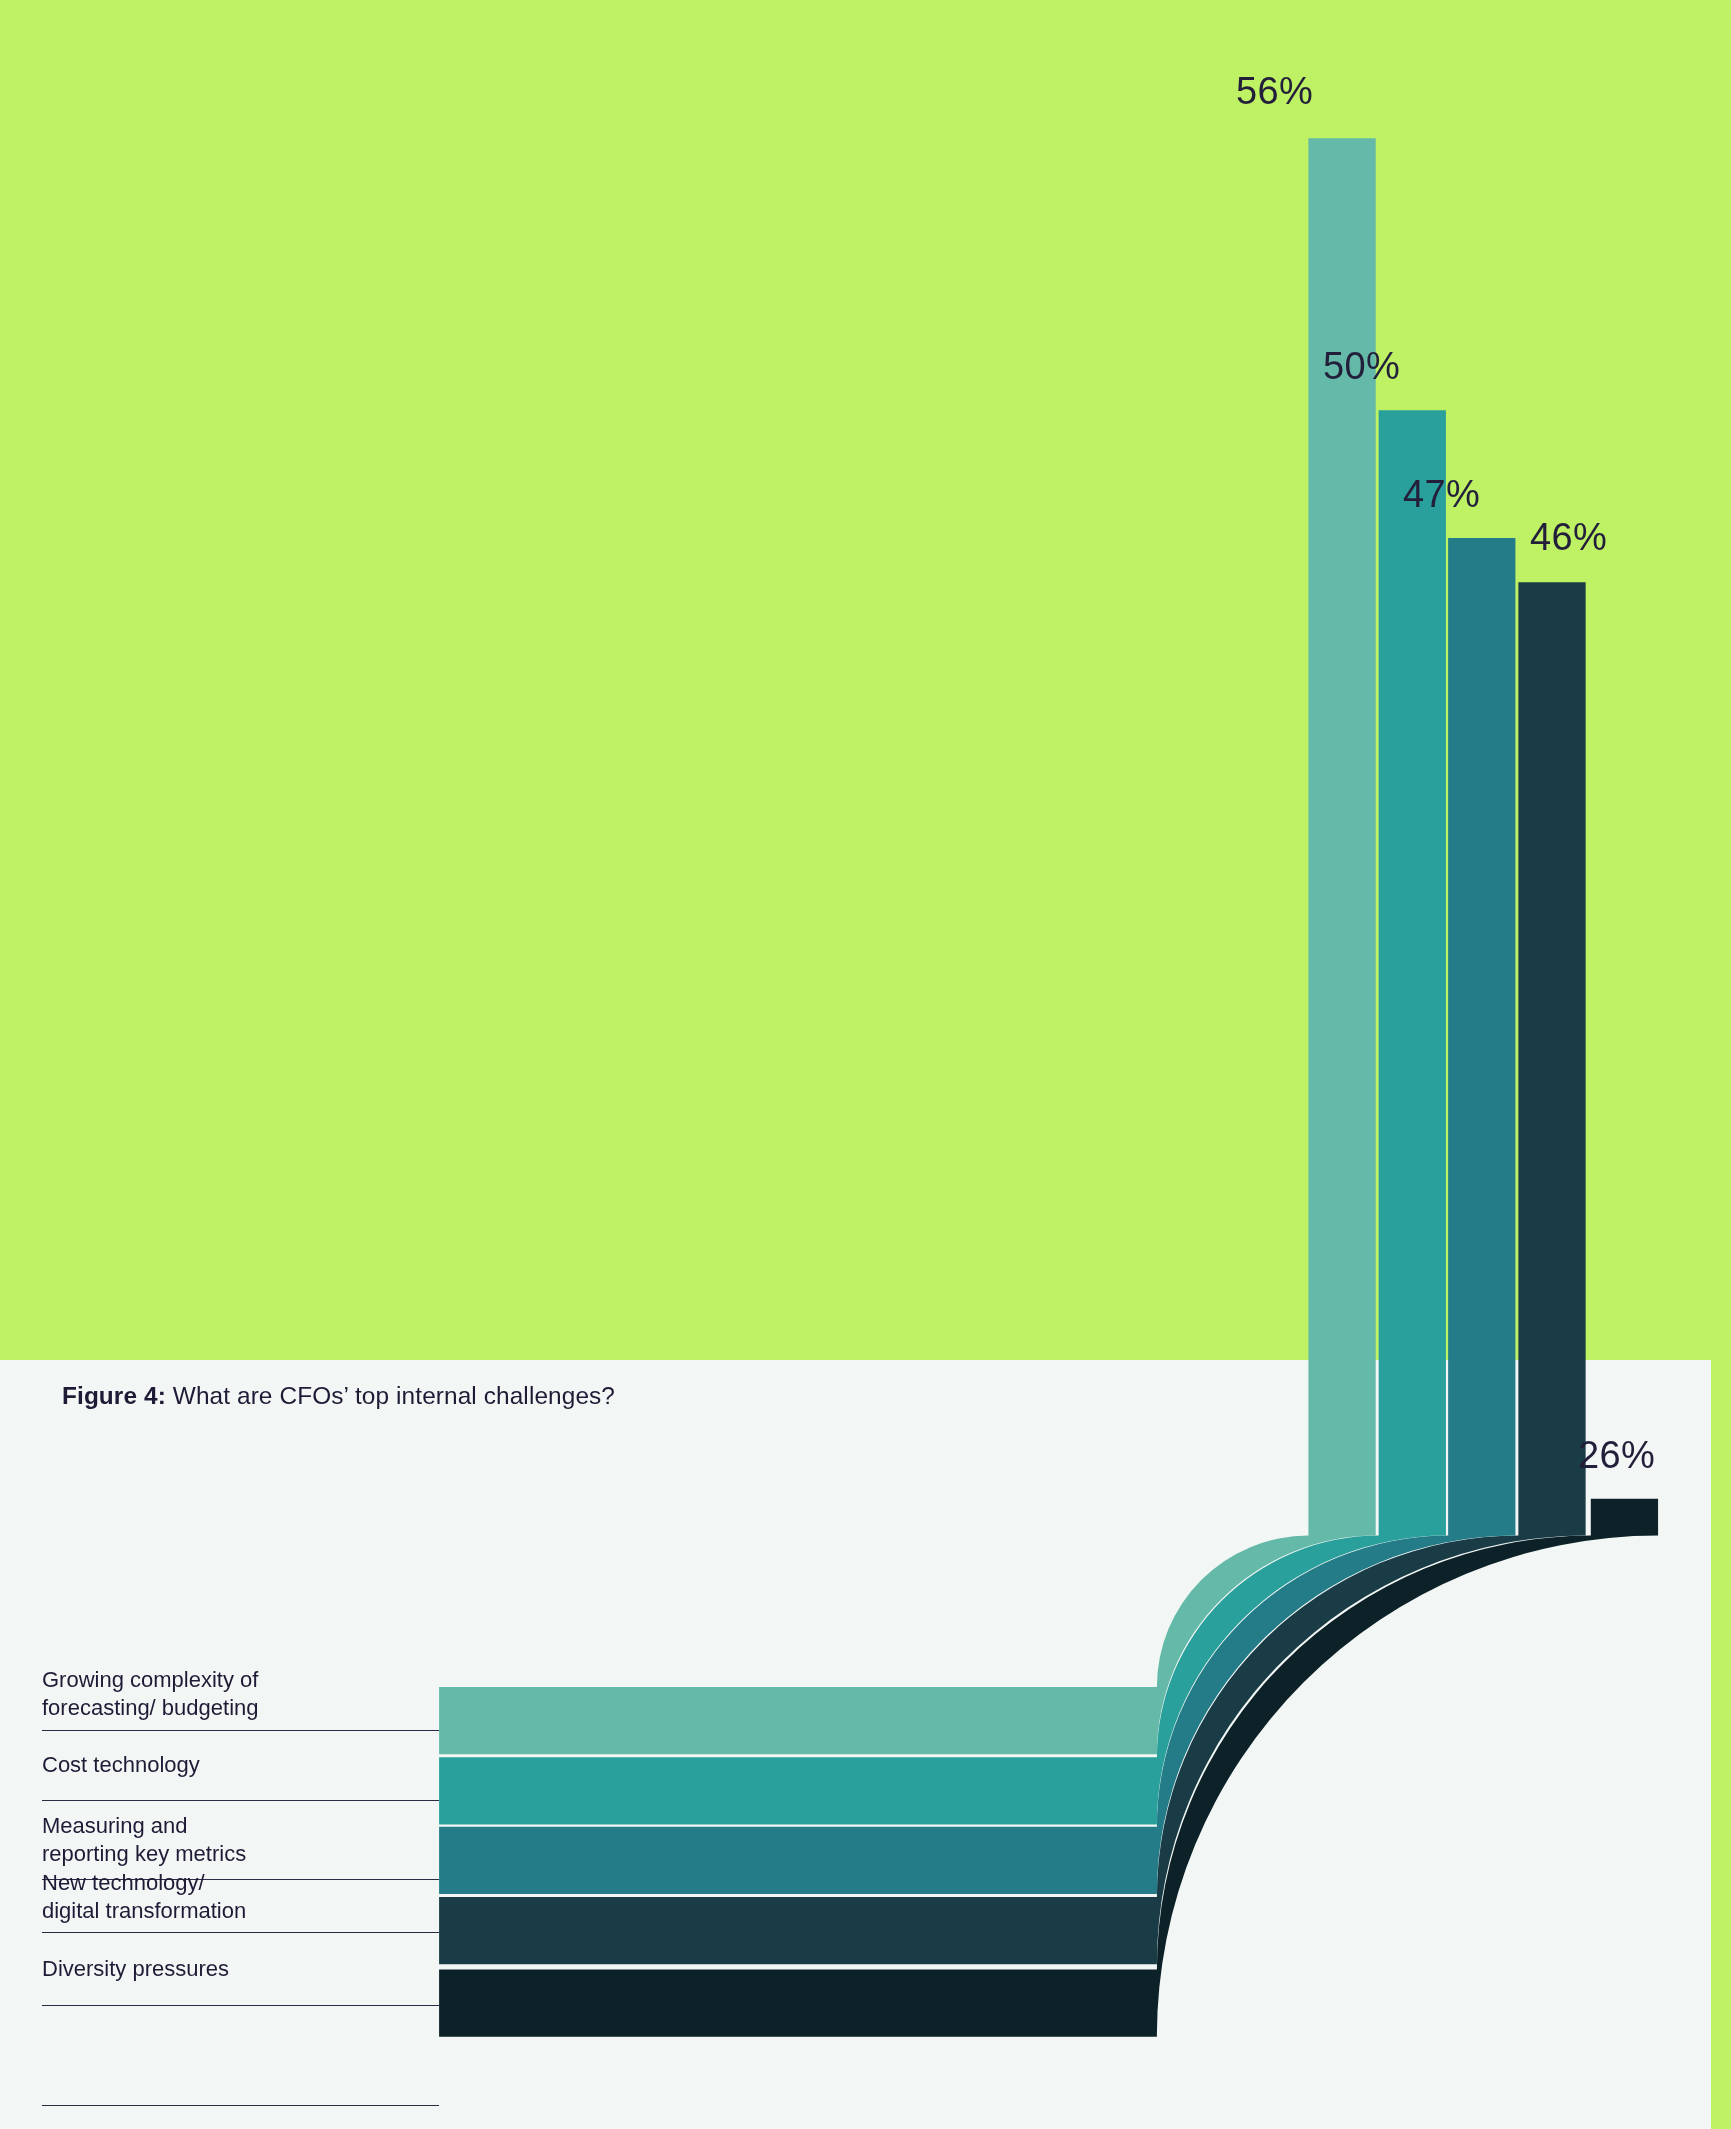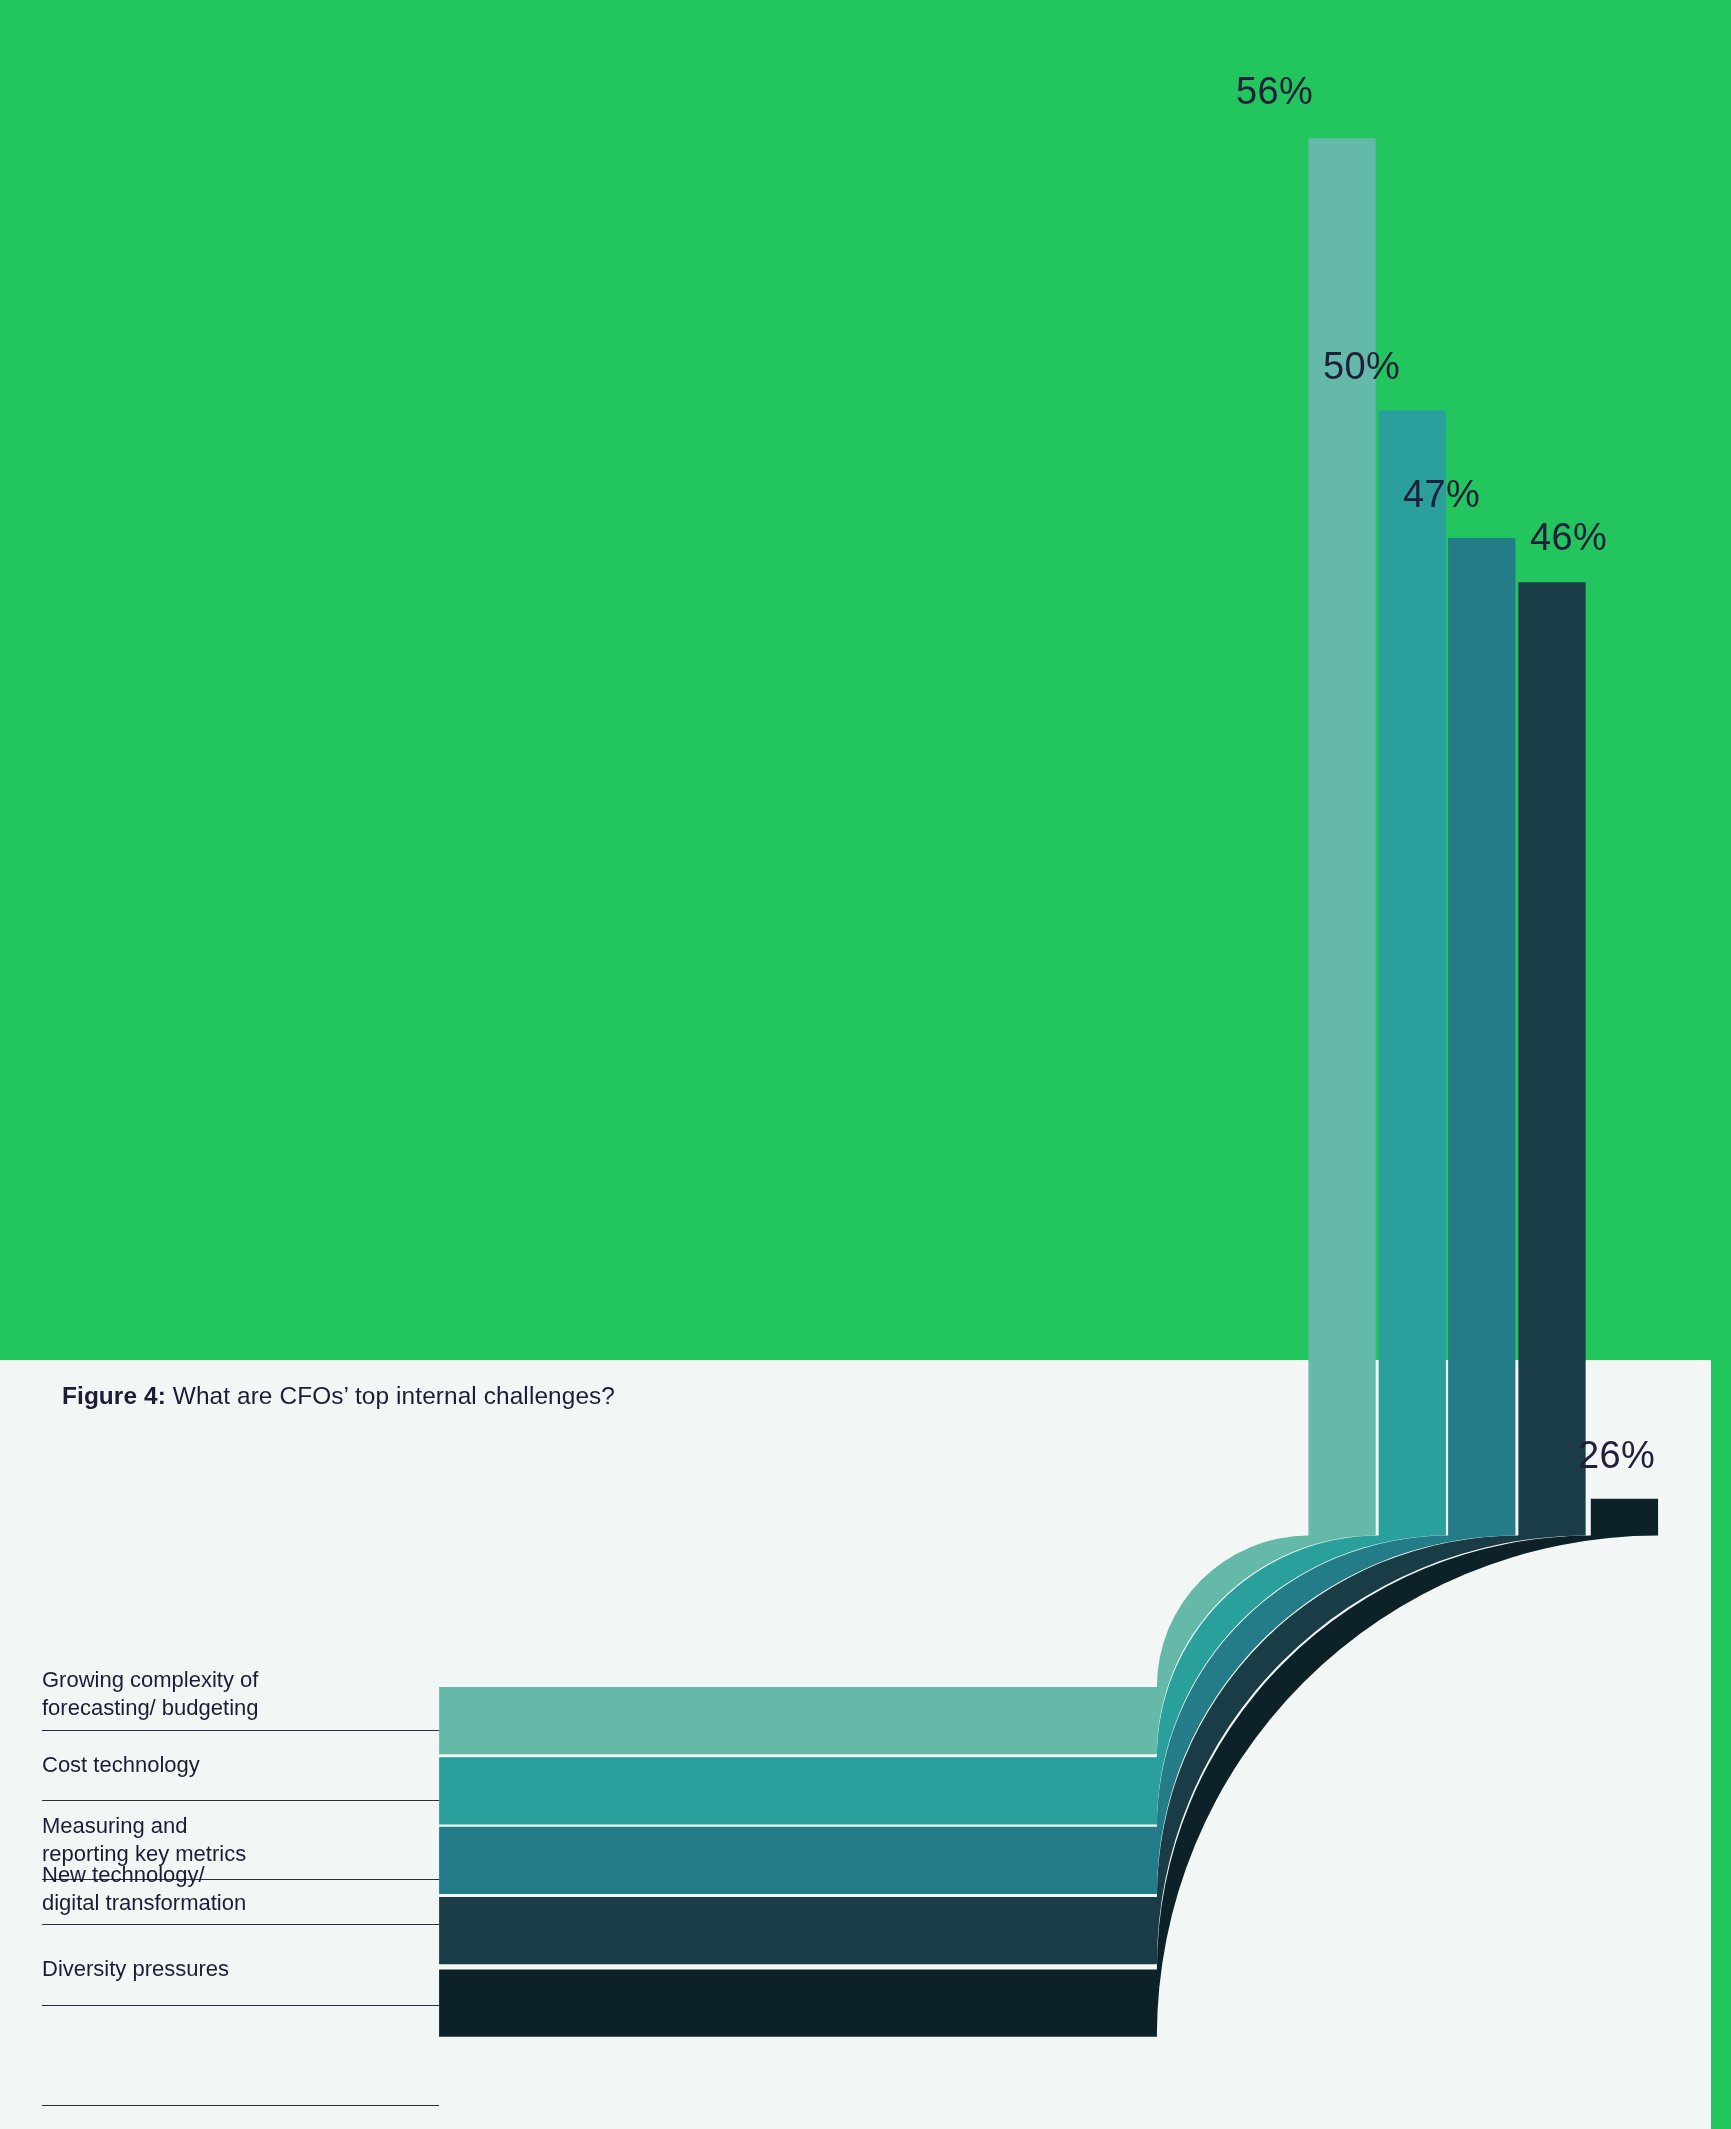--- a/index.html
+++ b/index.html
@@ -14,21 +14,21 @@
     font-family: "Liberation Sans", sans-serif;
     overflow: hidden;
   }
 
   
   #figure-root {
     position: absolute;
     left: 0; top: 0;
     width: 1732px;
     height: 2129px;
-    background: #22c55e;
+    background: #bef264;
   }
 
   
   #figure-card {
     position: absolute;
     left: 0;
     top: 1360px;
     width: 1711px;
     height: 769px;
     background: #f2f7f5;
@@ -178,21 +178,21 @@
       <span class="cat-label">Growing complexity of
 forecasting/ budgeting</span>
     </div>
     <div class="cat-row" style="top:72px; height:70px;">
       <span class="cat-label">Cost technology</span>
     </div>
     <div class="cat-row" style="top:143px; height:78px;">
       <span class="cat-label">Measuring and
 reporting key metrics</span>
     </div>
-    <div class="cat-row" style="top:196px; height:70px;">
+    <div class="cat-row" style="top:204px; height:70px;">
       <span class="cat-label">New technology/
 digital transformation</span>
     </div>
     <div class="cat-row" style="top:275px; height:72px;">
       <span class="cat-label">Diversity pressures</span>
     </div>
     <div class="cat-row" style="top:355px; height:92px; border-bottom:1.5px solid #2c2a44;"></div>
   </div>
 
 

